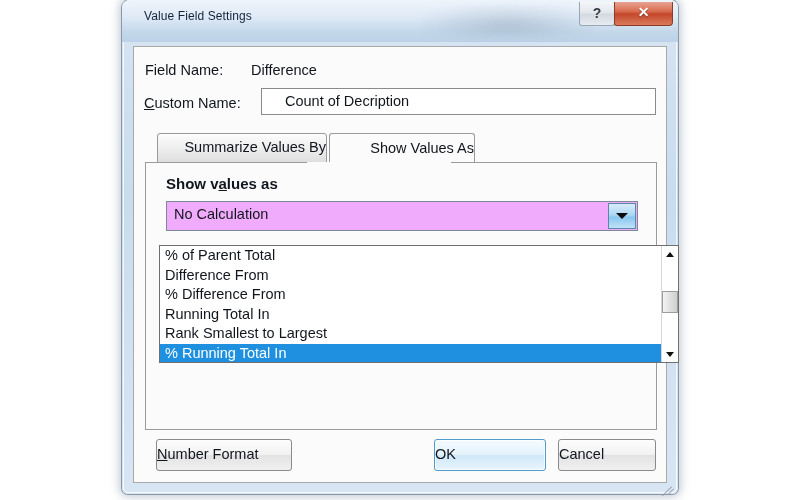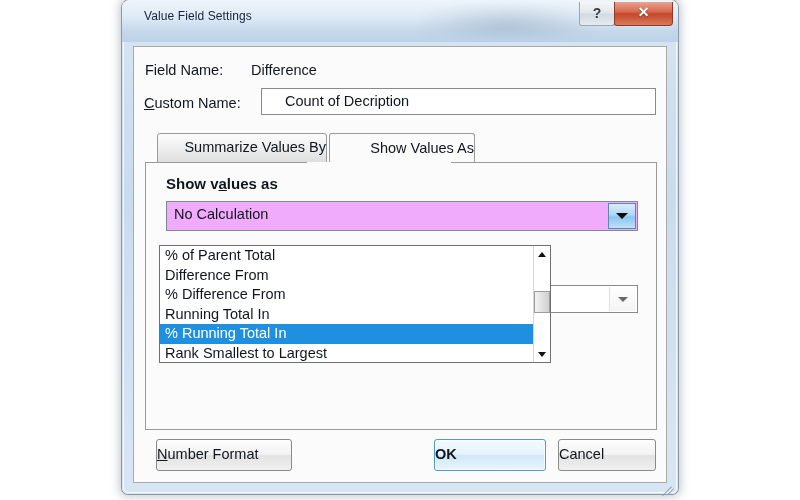--- a/index.html
+++ b/index.html
@@ -111,21 +111,21 @@
     border:1px solid #5b87a8;box-sizing:border-box;
   }
   .combo-btn .arrow{
     position:absolute;left:50%;top:50%;margin-left:-6px;margin-top:-3px;
     width:0;height:0;border-left:6px solid transparent;border-right:6px solid transparent;
     border-top:6px solid #0a0a0a;
   }
 
   
   .listpop{
-    position:absolute;left:37px;top:245px;width:392px;height:118px;
+    position:absolute;left:37px;top:245px;width:520px;height:118px;
     background:#ffffff;border:1px solid #6f6f6f;box-sizing:border-box;z-index:20;
   }
   .list-items{position:absolute;left:0;top:0;right:17px;bottom:0;overflow:hidden;}
   .litem{
     height:19.5px;line-height:19px;font-size:14.5px;color:#11161d;
     padding-left:5px;white-space:nowrap;
   }
   .litem.sel{background:#1e90df;color:#ffffff;}
 
   .vscroll{
@@ -182,21 +182,21 @@
   .btn{
     position:absolute;height:32px;box-sizing:border-box;
     font-size:14.5px;color:#11161d;text-align:left;line-height:29px;
     background:linear-gradient(180deg,#fdfdfd 0%,#f2f2f2 48%,#e3e3e3 52%,#f0f0f0 100%);
     border:1px solid #8a8a8a;border-radius:3px;
   }
   .btn-numfmt{left:22px;top:392px;width:136px;}
   .btn-ok{
     left:300px;top:392px;width:112px;
     background:linear-gradient(180deg,#f4fbff 0%,#e4f2fb 48%,#cfe8f8 52%,#e9f5fd 100%);
-    border:1px solid #4f9ccd;box-shadow:0 0 0 1px rgba(255,255,255,.7) inset;font-weight:bold;
+    border:1px solid #4f9ccd;box-shadow:0 0 0 1px rgba(255,255,255,.7) inset;
   }
   .btn-cancel{left:424px;top:392px;width:98px;}
 
   .grip{position:absolute;right:6px;bottom:6px;width:15px;height:15px;}
   .grip i{
     position:absolute;right:0;background:#9aa4ad;height:1px;
     transform-origin:right bottom;
   }
 </style>
 </head>
@@ -258,22 +258,22 @@
       <div class="btn btn-ok">OK</div>
       <div class="btn btn-cancel">Cancel</div>
     </div>
 
     <div class="listpop">
       <div class="list-items">
         <div class="litem">% of Parent Total</div>
         <div class="litem">Difference From</div>
         <div class="litem">% Difference From</div>
         <div class="litem">Running Total In</div>
+        <div class="litem">Rank Smallest to Largest</div>
         <div class="litem sel">% Running Total In</div>
-        <div class="litem">Rank Smallest to Largest</div>
       </div>
       <div class="vscroll">
         <div class="sb-arrow up">
             <i></i>
           </div>
         <div class="sb-thumb"></div>
         <div class="sb-arrow down">
             <i></i>
           </div>
       </div>

